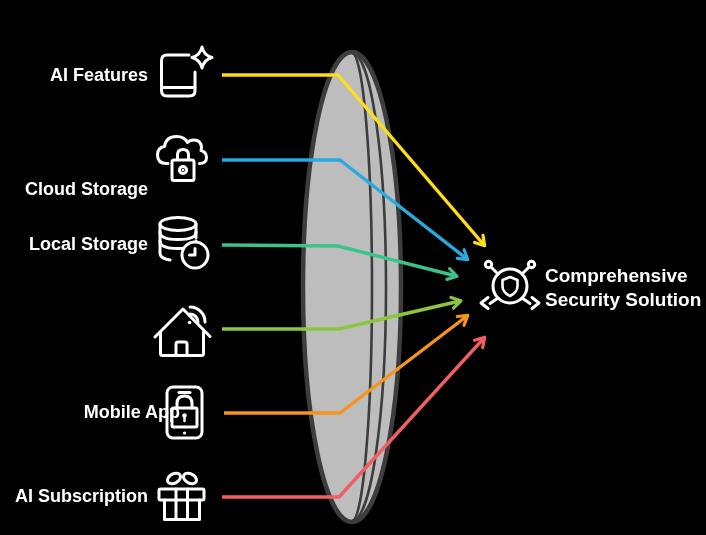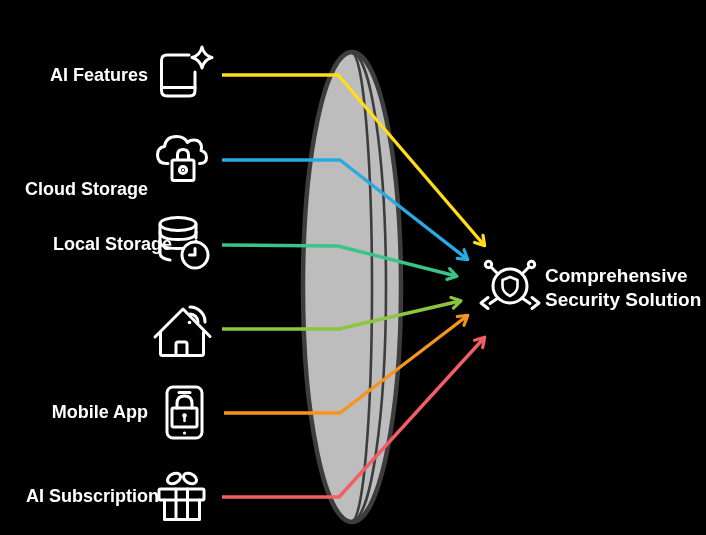--- a/index.html
+++ b/index.html
@@ -48,23 +48,23 @@
     <polyline points="222,75 338,75 484,245" fill="none" stroke-width="3.4" stroke-linejoin="round" marker-end="url(#ah0)" stroke="#FFDE17"></polyline>
     <polyline points="222,160 340,160 467,259" fill="none" stroke-width="3.4" stroke-linejoin="round" marker-end="url(#ah1)" stroke="#29ABE2"></polyline>
     <polyline points="222,245 338,246 456,276" fill="none" stroke-width="3.4" stroke-linejoin="round" marker-end="url(#ah2)" stroke="#3BC48A"></polyline>
     <polyline points="222,329 339,329 460,301" fill="none" stroke-width="3.4" stroke-linejoin="round" marker-end="url(#ah3)" stroke="#8CC63F"></polyline>
     <polyline points="224,413 340,413 467,316" fill="none" stroke-width="3.4" stroke-linejoin="round" marker-end="url(#ah4)" stroke="#F7941D"></polyline>
     <polyline points="222,497 339,497 484,338" fill="none" stroke-width="3.4" stroke-linejoin="round" marker-end="url(#ah5)" stroke="#F15E63"></polyline>
   </svg>
 
   <div class="item-label" style="top:64px;">AI Features</div>
   <div class="item-label" style="top:148px;margin-top:30px;">Cloud Storage</div>
-  <div class="item-label" style="top:233px;padding-left:24px;">Local Storage</div>
-  <div class="item-label" style="top:401px;">Mobile App</div>
-  <div class="item-label" style="top:485px;margin-left:11px;">AI Subscription</div>
+  <div class="item-label" style="top:233px;">Local Storage</div>
+  <div class="item-label" style="top:401px;padding-left:32px;">Mobile App</div>
+  <div class="item-label" style="top:485px;">AI Subscription</div>
 
   <svg class="icon" style="left:154px;top:42px;" width="62" height="62" viewBox="0 0 62 62" fill="none" stroke-width="3" stroke-linecap="round" stroke-linejoin="round" stroke="#FFFFFF">
     <path d="M35,13 H13 Q7.5,13 7.5,18.5 V48.5 Q7.5,54 13,54 H35.5 Q41,54 41,48.5 V30"></path>
     <path d="M8,45.5 H41"></path>
     <path d="M48,5 Q49.8,13.2 58,15.5 Q49.8,17.8 48,26 Q46.2,17.8 38,15.5 Q46.2,13.2 48,5 Z"></path>
   </svg>
 
   <svg class="icon" style="left:153px;top:127px;" width="58" height="62" viewBox="0 0 58 62" fill="none" stroke-width="3" stroke-linecap="round" stroke-linejoin="round" stroke="#FFFFFF">
     <path d="M15,36.5 H13.5 Q4.5,36.5 4.5,28 Q4.5,20.5 11.5,19.5 Q13,9.5 23.5,9.5 Q31.5,9.5 34.5,15.5 Q36.5,13 41,13 Q48,13 48.5,20.5 Q48.5,22 48,23.5 Q53.5,25 53.5,30.5 Q53.5,36.5 46.5,36.5"></path>
     <path d="M24.5,33 V28 Q24.5,22.5 30,22.5 Q35.5,22.5 35.5,28 V33"></path>

